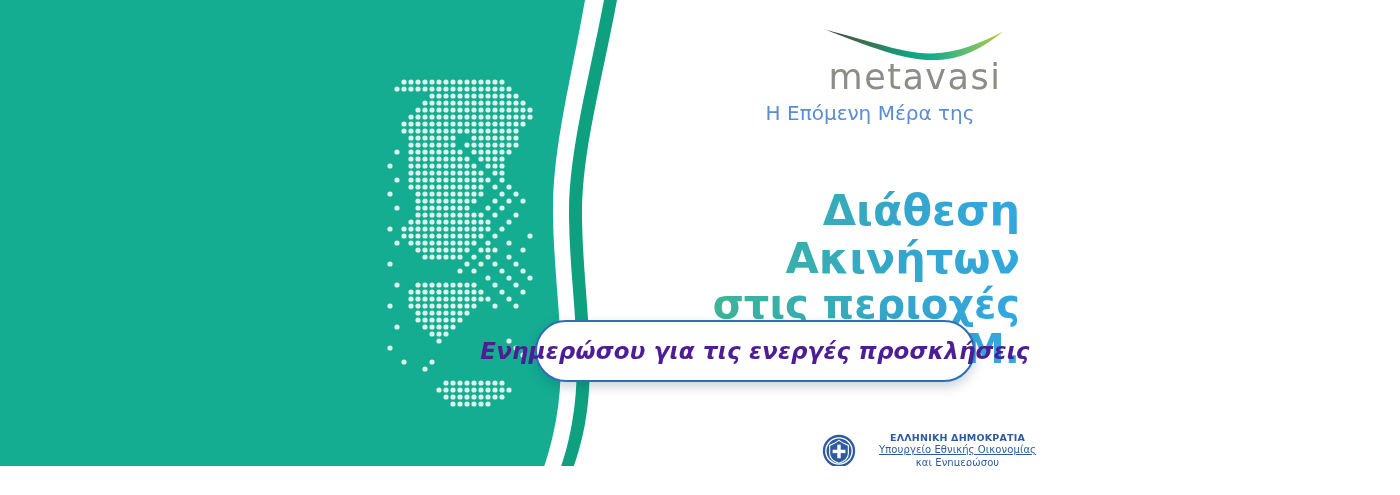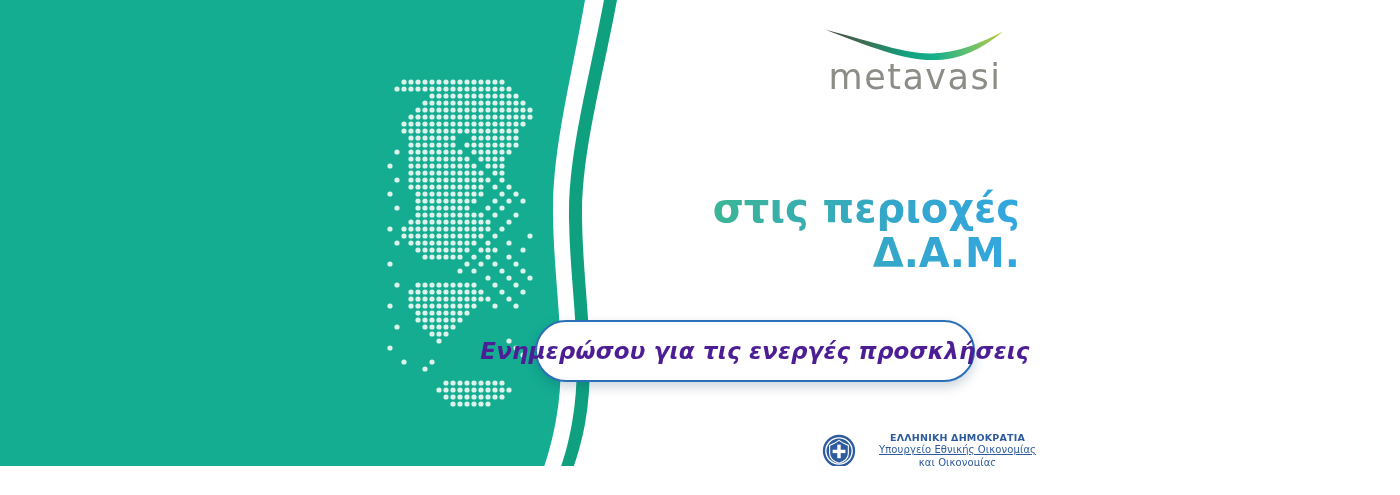--- a/index.html
+++ b/index.html
@@ -770,39 +770,41 @@
         <path d="M6,12
                  C60,26 92,38 118,37
                  C146,36 168,26 192,14
                  C170,32 148,44 118,44
                  C88,44 52,30 6,12 Z" fill="url(#swooshGrad)"></path>
       </svg>
       <span class="logo-word">metavasi</span>
     </div>
 
     <div class="tagline">
+      <span>Η Επόμενη Μέρα της</span>
     </div>
 
     <div class="headline">
+      <span class="headline-l1">Διάθεση Ακινήτων</span>
       <span class="headline-l2">στις περιοχές Δ.Α.Μ.</span>
     </div>
 
     <div class="cta-button">
       <span class="cta-label">Ενημερώσου για τις ενεργές προσκλήσεις</span>
     </div>
 
     <div class="gov-logo">
       <svg class="gov-emblem" viewBox="0 0 40 40">
         <circle cx="20" cy="20" r="19" fill="#2e5b9e"></circle>
         <circle cx="20" cy="20" r="15.5" fill="none" stroke="#ffffff" stroke-width="1.6"></circle>
         <path d="M20 7.5 L25.5 11 L31 13.5 L31 23 C31 28.5 26 32.5 20 34.5 C14 32.5 9 28.5 9 23 L9 13.5 L14.5 11 Z" fill="#2e5b9e" stroke="#ffffff" stroke-width="1.3"></path>
         <rect x="18" y="12.5" width="4" height="16" fill="#ffffff"></rect>
         <rect x="12.5" y="18.5" width="15" height="4" fill="#ffffff"></rect>
       </svg>
       <div class="gov-text">
         <span class="gov-line1">ΕΛΛΗΝΙΚΗ ΔΗΜΟΚΡΑΤΙΑ</span>
         <span class="gov-line2">Υπουργείο Εθνικής Οικονομίας</span>
-        <span class="gov-line3">και Οικονομίας</span>
+        <span class="gov-line3">και Ενημερώσου</span>
       </div>
     </div>
 
   </div>
 </div>
 
 </body></html>

